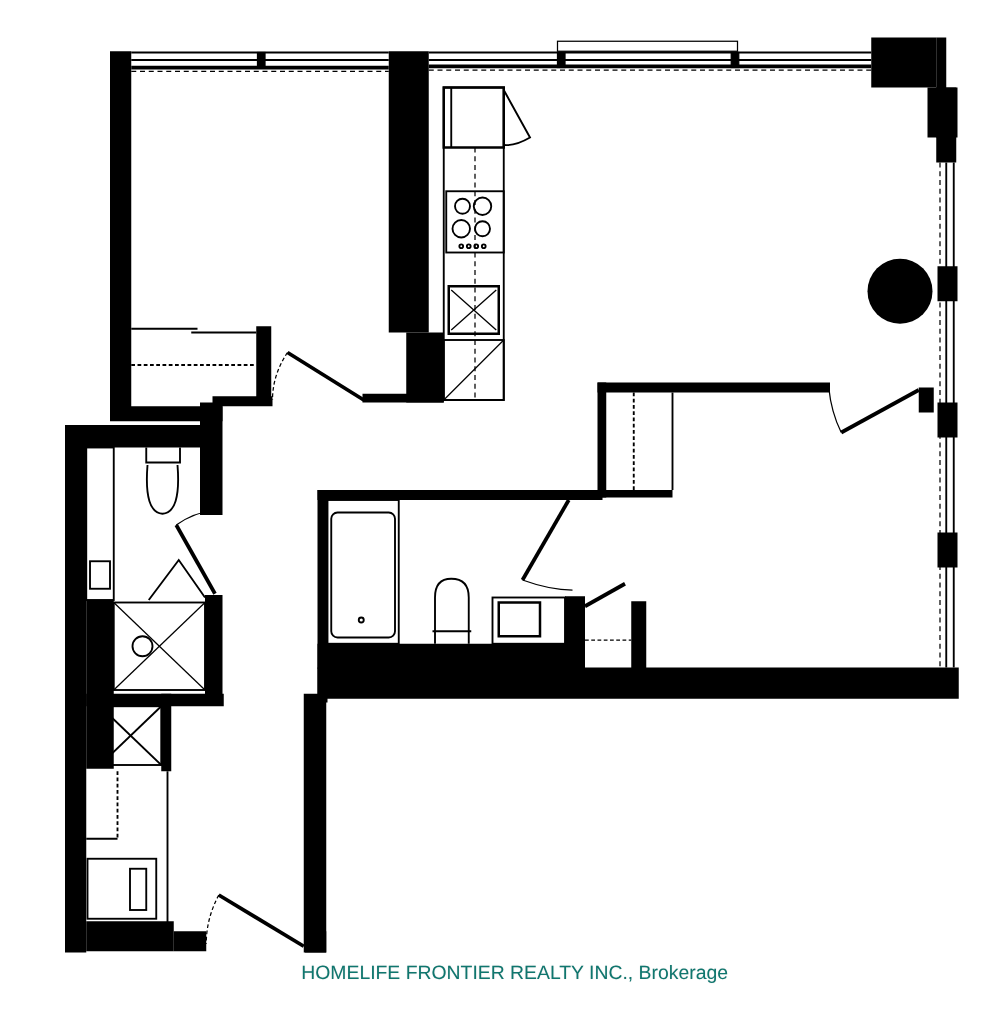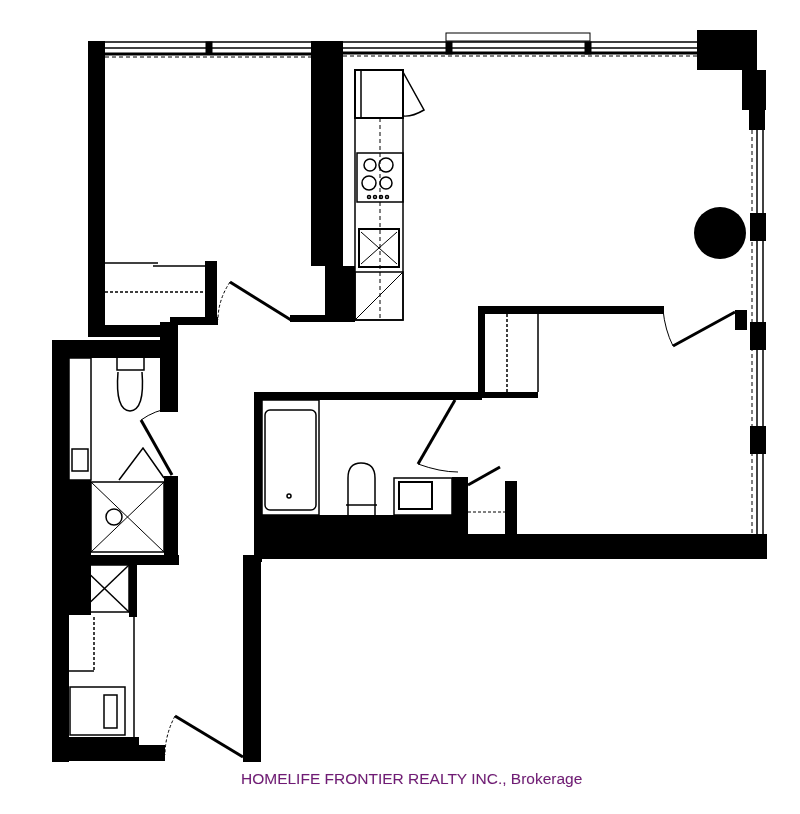--- a/index.html
+++ b/index.html
@@ -1,18 +1,18 @@
 <!DOCTYPE html>
 <html><head>
 <meta charset="utf-8">
 <style>
   html,body{margin:0;padding:0;background:#ffffff;}
   body{width:800px;height:814px;position:relative;overflow:hidden;font-family:"Liberation Sans",sans-serif;}
   svg{position:absolute;left:0;top:0;}
-  .wm{position:absolute;left:241px;top:770px;font-size:15.5px;color:#701a75;letter-spacing:0px;white-space:nowrap;text-shadow:0 0 1px #d8d8d8;}
+  .wm{position:absolute;left:241px;top:770px;font-size:15.5px;color:#0f766e;letter-spacing:0px;white-space:nowrap;text-shadow:0 0 1px #d8d8d8;}
 </style>
 </head>
 <body>
 
 <svg width="800" height="814" viewBox="0 0 800 814" xmlns="http://www.w3.org/2000/svg">
 
   <g fill="#000">
 
     <rect x="88" y="41" width="17" height="293"></rect>
 

